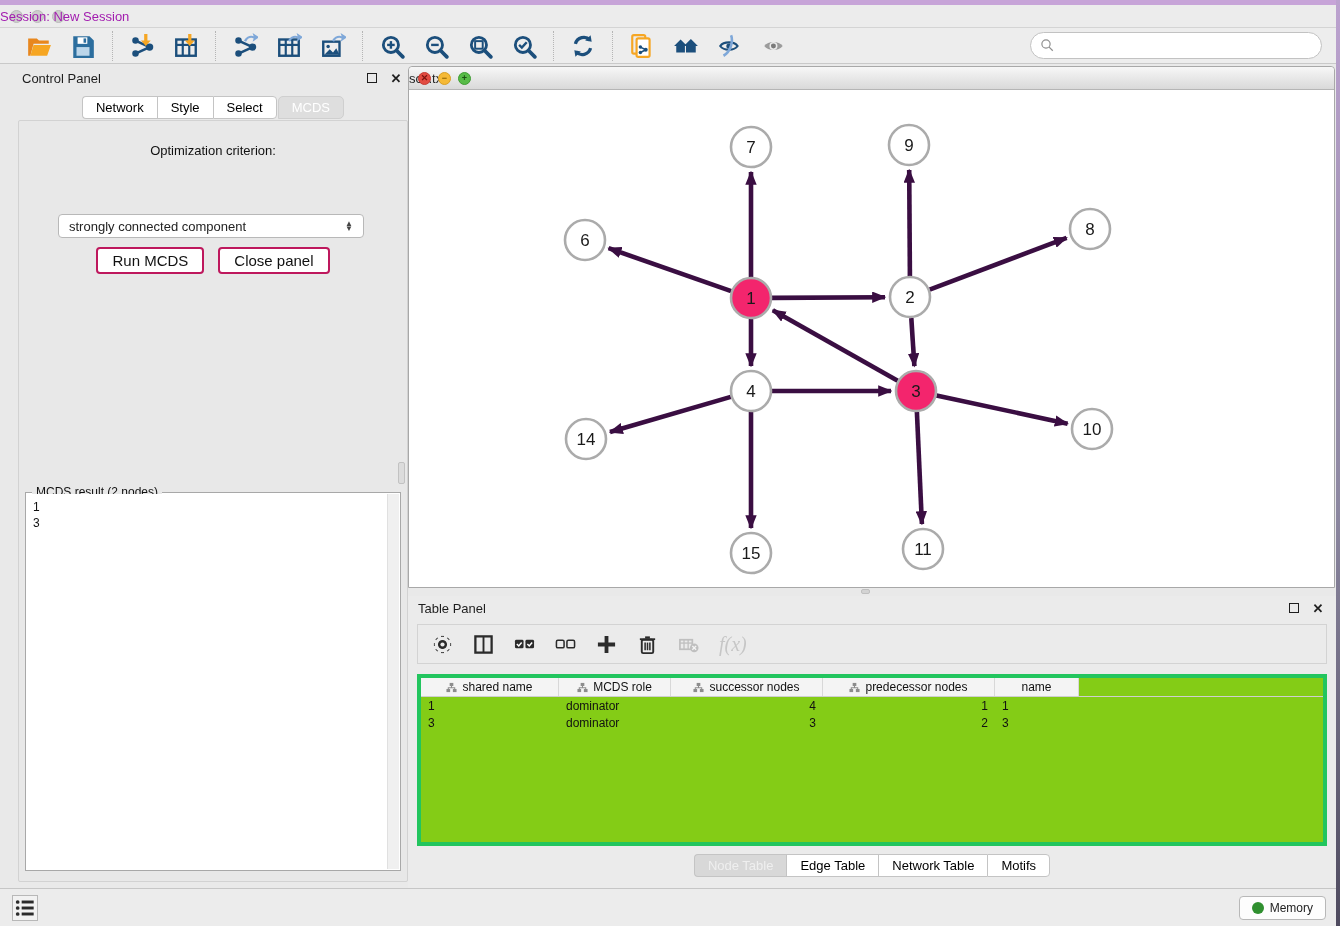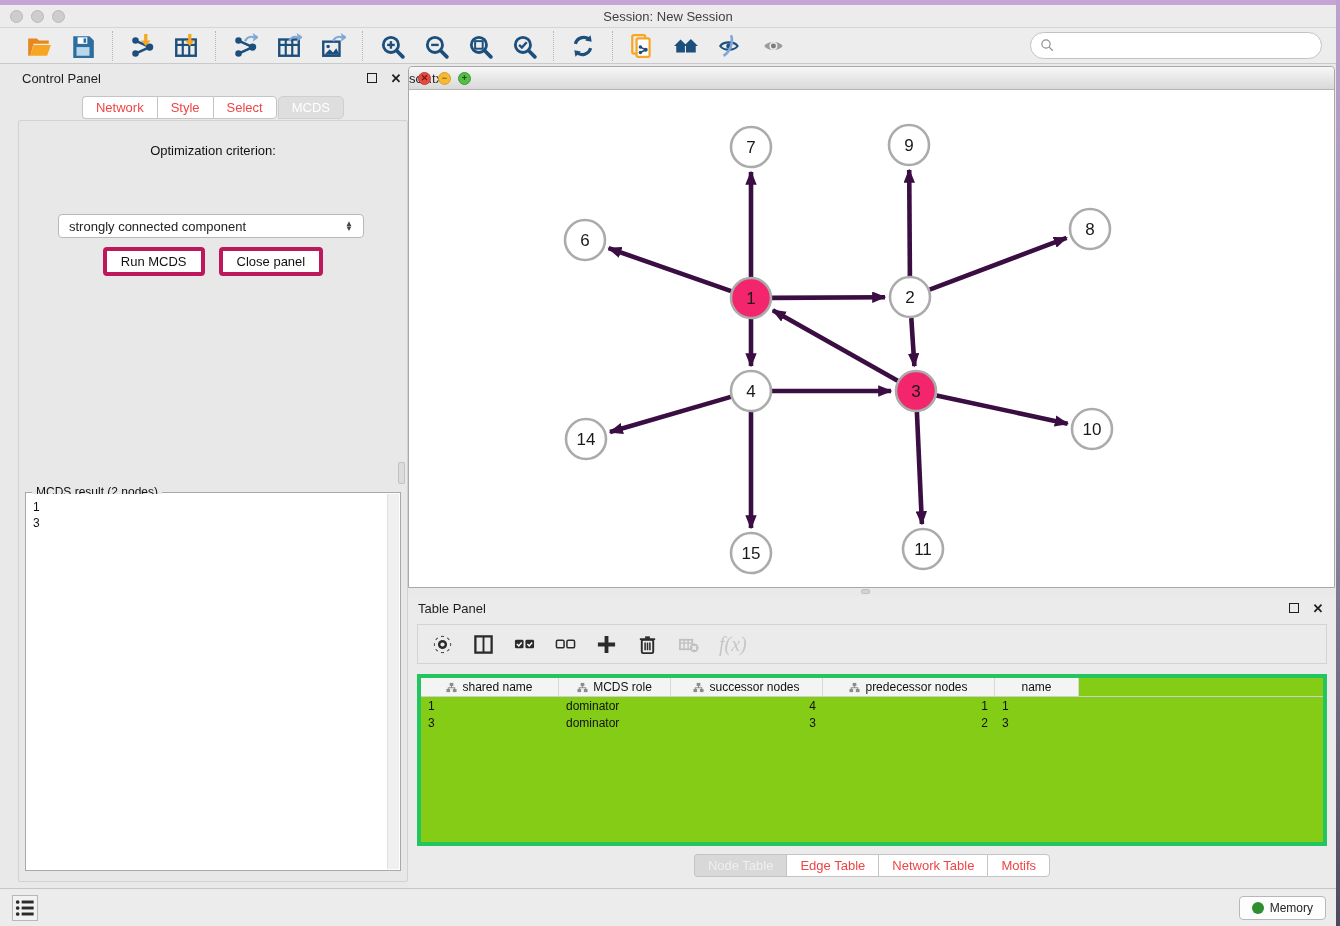--- a/index.html
+++ b/index.html
@@ -9,21 +9,21 @@
   
   .top-strip   { position:absolute; left:0; top:0; width:1340px; height:5px; background:#C7A4D8; z-index:50; }
   .right-strip { position:absolute; right:0; top:0; width:4px; height:926px; z-index:50;
                  background:linear-gradient(#BCA2CF, #8C87A0 55%, #4E4A5E); }
 
   
   .titlebar { position:absolute; left:0; top:5px; width:1336px; height:23px; background:#ECECEC;
               border-bottom:1px solid #D4D4D4; display:flex; align-items:center; }
   .traffic { display:flex; gap:8px; margin-left:10px; }
   .tl { width:13px; height:13px; border-radius:50%; background:#CDCDCD; border:1px solid #B9B9B9; }
-  .titlebar .wtitle { position:absolute; left:0; right:0; text-align:center; color:#404040; font-size:13px; }
+  .titlebar .wtitle { position:absolute; left:0; right:0; text-align:left; color:#a21caf; font-size:13px; }
 
   
   .toolbar { position:absolute; left:0; top:28px; width:1336px; height:36px; background:#EDEDED;
              border-bottom:1px solid #C9C9C9; display:flex; align-items:center; padding-left:10px; }
   .tgroup { display:flex; align-items:center; gap:14px; padding:0 14px; }
   .tgroup + .tgroup { border-left:1px dotted #B5B5B5; }
   .tool { width:30px; height:30px; display:flex; align-items:center; justify-content:center; cursor:pointer; }
   .tool svg { width:26px; height:26px; }
   .searchbox { position:absolute; right:14px; top:4px; width:292px; height:27px; background:#FFF;
                border:1px solid #C2C2C2; border-radius:14px; display:flex; align-items:center; padding:0 9px; }
@@ -33,36 +33,36 @@
   
   .control-panel { position:absolute; left:12px; top:66px; width:402px; height:822px; background:#E9E9E9; }
   .panel-head { height:24px; display:flex; align-items:center; padding:0 10px; }
   .panel-head .ptitle { flex:1; font-size:13px; color:#1E1E1E; }
   .mini-ic { width:16px; height:16px; margin-left:8px; display:flex; align-items:center; justify-content:center;
              font-weight:bold; color:#1E1E1E; cursor:pointer; font-size:13px; }
   .float-box { width:10px; height:10px; border:1.5px solid #1E1E1E; }
 
   .cp-tabs { position:absolute; left:0; top:30px; width:100%; display:flex; justify-content:center; }
   .seg { background:#FFF; border:1px solid #C4C4C4; border-right:none; padding:3px 13px; font-size:13px;
-         color:#ef4444; cursor:pointer; }
+         color:#000000; cursor:pointer; }
   .seg:first-child { border-radius:4px 0 0 4px; }
   .seg.last { border-right:1px solid #C4C4C4; border-radius:0 4px 4px 0; }
   .seg.ghost-active { background:#DEDEDE; border:1px solid #CFCFCF; color:#FFFFFF; border-radius:5px 5px 5px 0;
                       margin-left:1px; }
 
   .cp-content { position:absolute; left:6px; right:6px; top:54px; bottom:6px; background:#E8E8E8;
                 border:1px solid #D2D2D2; border-radius:2px; }
   .opt-label { text-align:center; margin-top:22px; font-size:13px; color:#111; }
   .dropdown { position:absolute; left:39px; right:43px; top:93px; height:24px; background:#FFF;
               border:1px solid #B8B8B8; border-radius:4px; display:flex; align-items:center; padding:0 10px;
               font-size:13px; cursor:pointer; }
   .dropdown .dd-val { flex:1; }
   .dd-arrows { display:flex; flex-direction:column; align-items:center; line-height:5px; font-size:8px; color:#444; }
   .btn-row { position:absolute; left:0; right:0; top:126px; display:flex; justify-content:center; gap:14px; }
-  .pbtn { background:#FFF; border:4px solid #be185d; border-radius:4px; padding:3px 14px; font-size:13px;
+  .pbtn { background:#FFF; border:2px solid #be185d; border-radius:4px; padding:3px 14px; font-size:15px;
           color:#111; cursor:pointer; }
 
   .mcds-box { position:absolute; left:6px; right:6px; top:371px; bottom:10px; border:1px solid #A8A8A8;
               background:#FFF; }
   .mcds-legend { position:absolute; top:-8px; left:6px; background:#E8E8E8; padding:0 4px; font-size:12px; color:#111; }
   .mcds-lines { position:absolute; inset:1px 13px 1px 1px; background:#FFF; padding:5px 6px; font-size:12px;
                 color:#111; line-height:16px; }
   .mcds-scroll { position:absolute; top:1px; bottom:1px; right:1px; width:12px; background:#F0F0F0;
                  border-left:1px solid #E0E0E0; }
 

